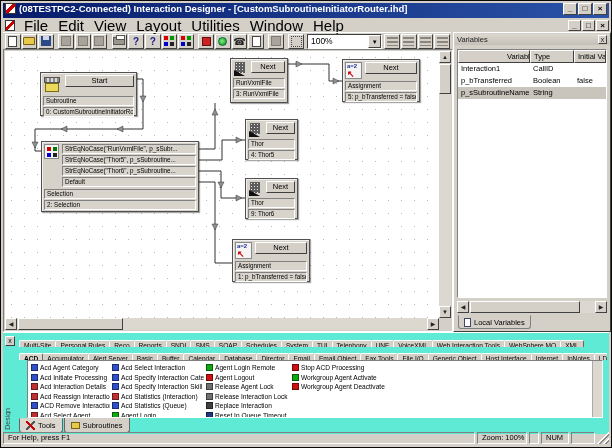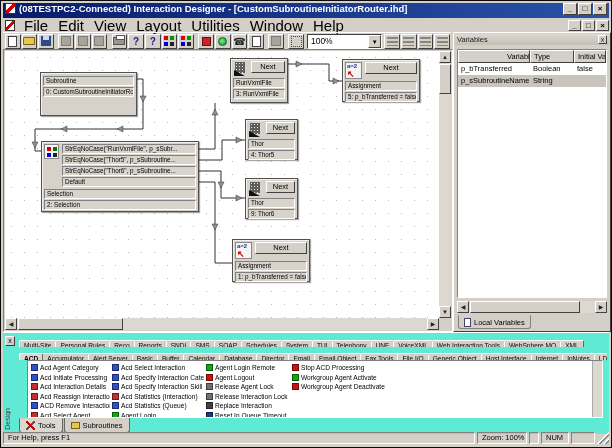--- a/index.html
+++ b/index.html
@@ -284,20 +284,27 @@
         <polygon class="ah" points="213,131 219,131 216,137"></polygon>
         <polygon class="ah" points="231,144 231,150 237,147"></polygon>
         <polyline class="wire" points="194,131 210,131 210,212 227,212"></polyline>
         <polygon class="ah" points="207,173 213,173 210,179"></polygon>
         <polyline class="wire" points="283,13 324,13 324,30 337,30"></polyline>
         <polygon class="ah" points="291,10 291,16 297,13"></polygon>
         <polygon class="ah" points="328,27 328,33 334,30"></polygon>
       </svg>
 
       <div class="node" style="left:35px;top:21px;width:97px;height:44px;">
+        <div class="nhead">
+          <div class="nicon ic-sub">
+              <i class="lid"></i>
+              <i class="bdy"></i>
+            </div>
+          <div class="nbtn">Start</div>
+        </div>
         <div class="nrow">Subroutine</div>
         <div class="nrow">0: CustomSubroutineInitiatorRouter</div>
       </div>
 
       <div class="node" style="left:36px;top:90px;width:158px;height:71px;">
         <div class="sel-head">
           <div class="nicon ic-sel"></div>
           <div class="sel-cases">
 
           <div class="nrow">StrEqNoCase("RunVxmlFile", p_sSubr...</div>
@@ -394,20 +401,25 @@
       <div class="vhdr">
         <div class="vh c-name">
           <span>Variable Name</span>
           <span class="sort">▲</span>
         </div>
         <div class="vh c-type">Type</div>
         <div class="vh c-init">Initial Value</div>
       </div>
       <div>
 
+      <div class="vrow">
+            <div class="vc c-name">Interaction1</div>
+            <div class="vc c-type">CallID</div>
+            <div class="vc c-init"></div>
+          </div>
           <div class="vrow">
             <div class="vc c-name">p_bTransferred</div>
             <div class="vc c-type">Boolean</div>
             <div class="vc c-init">false</div>
           </div>
           <div class="vrow selected">
             <div class="vc c-name">p_sSubroutineName</div>
             <div class="vc c-type">String</div>
             <div class="vc c-init"></div>
           </div>

